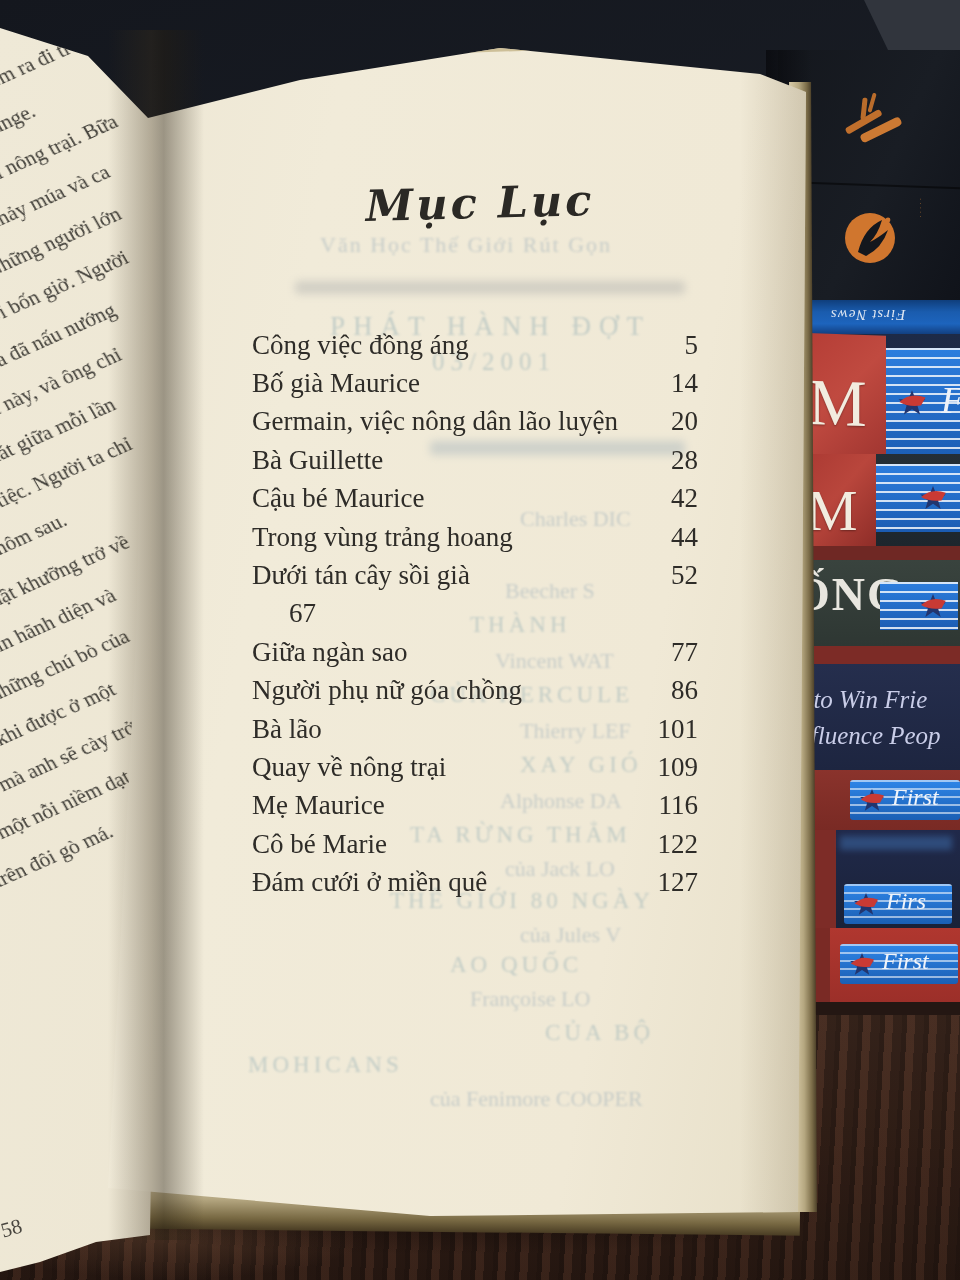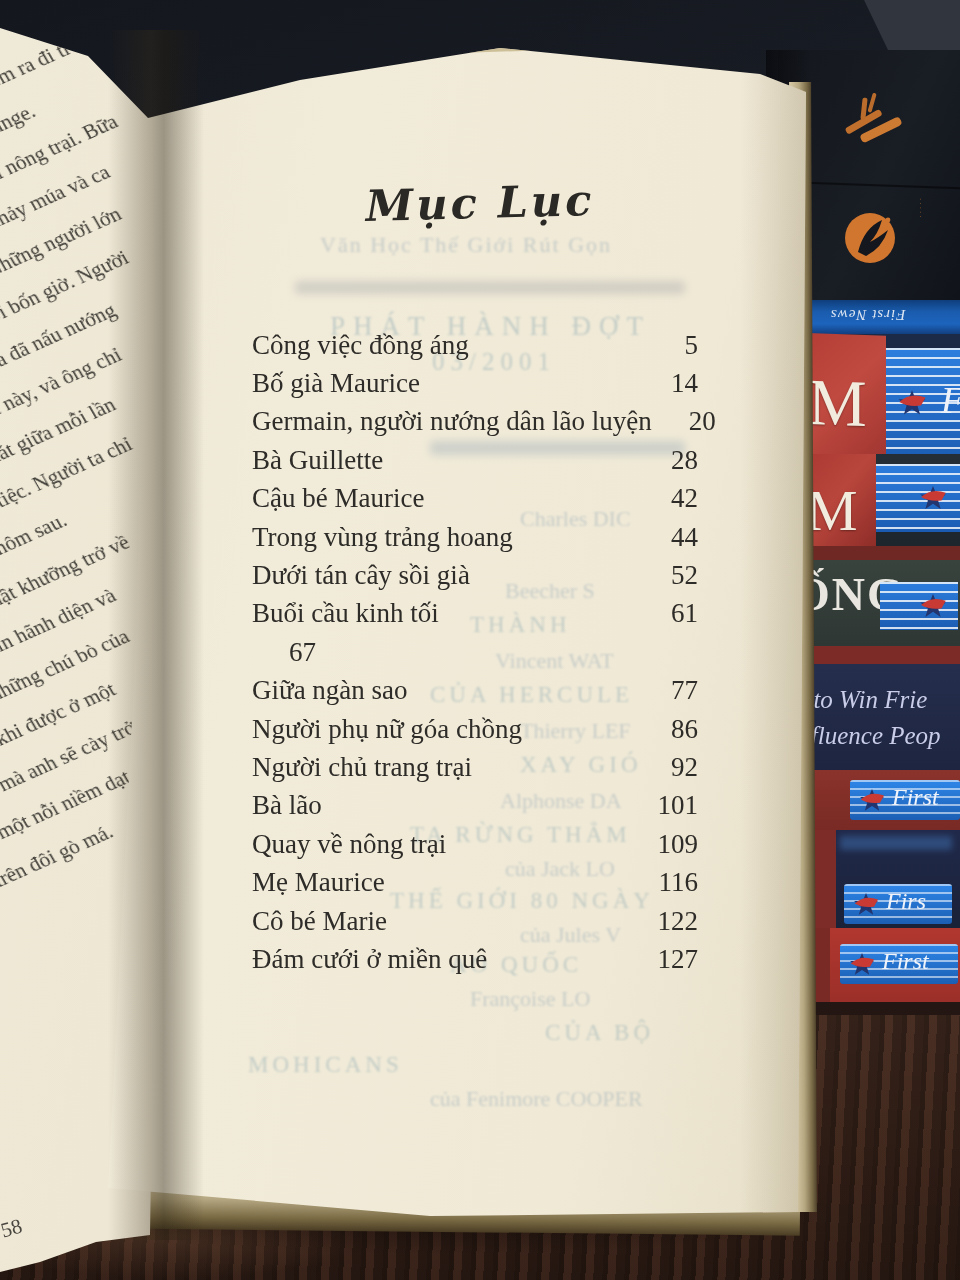--- a/index.html
+++ b/index.html
@@ -292,59 +292,51 @@
     <div class="toc">
       <div class="row">
           <span class="t">Công việc đồng áng</span>
           <span class="p">5</span>
         </div>
       <div class="row">
           <span class="t">Bố già Maurice</span>
           <span class="p">14</span>
         </div>
       <div class="row">
-          <span class="t">Germain, người nướng dân lão luyện</span>
+          <span class="t">Germain, việc nông dân lão luyện</span>
           <span class="p">20</span>
         </div>
       <div class="row">
           <span class="t">Bà Guillette</span>
           <span class="p">28</span>
         </div>
       <div class="row">
           <span class="t">Cậu bé Maurice</span>
           <span class="p">42</span>
         </div>
       <div class="row">
           <span class="t">Trong vùng trảng hoang</span>
           <span class="p">44</span>
         </div>
       <div class="row">
           <span class="t">Dưới tán cây sồi già</span>
           <span class="p">52</span>
         </div>
       <div class="row">
-          <span class="t">Buổi cầu kinh tối</span>
-          <span class="p">61</span>
-        </div>
-      <div class="row">
           <span class="p">67</span>
         </div>
       <div class="row">
           <span class="t">Giữa ngàn sao</span>
           <span class="p">77</span>
         </div>
       <div class="row">
           <span class="t">Người phụ nữ góa chồng</span>
           <span class="p">86</span>
         </div>
       <div class="row">
-          <span class="t">Người chủ trang trại</span>
-          <span class="p">92</span>
-        </div>
-      <div class="row">
           <span class="t">Bà lão</span>
           <span class="p">101</span>
         </div>
       <div class="row">
           <span class="t">Quay về nông trại</span>
           <span class="p">109</span>
         </div>
       <div class="row">
           <span class="t">Mẹ Maurice</span>
           <span class="p">116</span>

